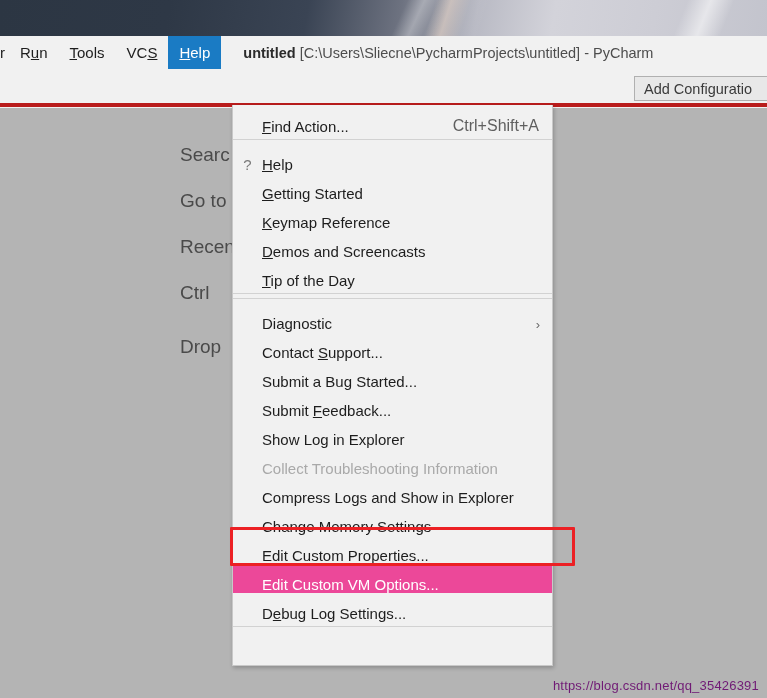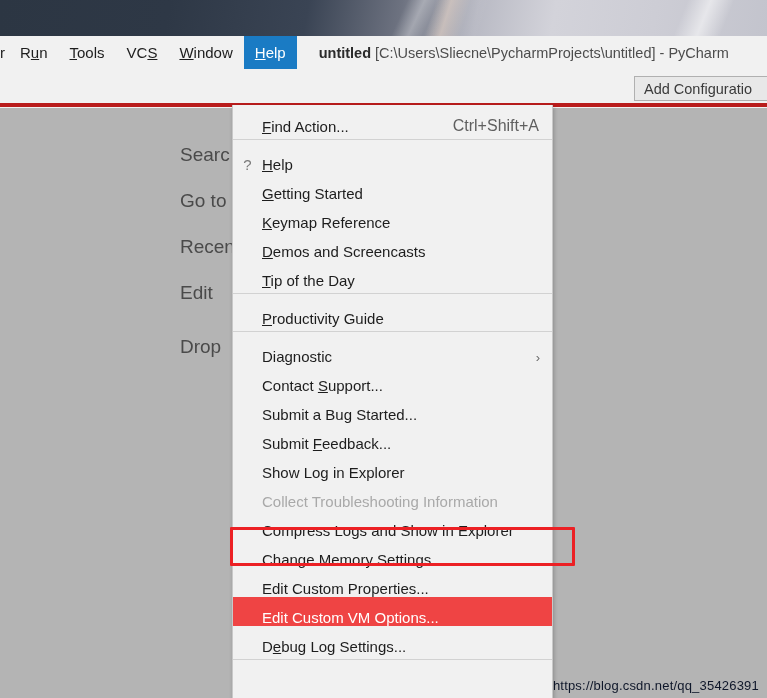--- a/index.html
+++ b/index.html
@@ -140,21 +140,21 @@
     color: #4a4a4a;
     white-space: nowrap;
     cursor: default;
   }
 
   #watermark {
     position: absolute;
     right: 8px;
     bottom: 5px;
     font-size: 13px;
-    color: #0f172a;
+    color: #701a75;
     white-space: nowrap;
     letter-spacing: 0.2px;
   }
 
   
   #helpmenu {
     position: absolute;
     left: 232px;
     top: 69px;
     width: 321px;
@@ -194,21 +194,21 @@
     color: #5f5f5f;
   }
   .mi .submarrow {
     position: absolute;
     right: 12px;
     font-size: 13px;
     color: #6a6a6a;
   }
   .mi.disabled { color: #a9a9a9; }
   .mi.selected {
-    background: #ef4444;
+    background: #ec4899;
     color: #ffffff;
   }
   .mi-sep {
     height: 1px;
     background: #d2d2d2;
     margin: 4px 0 4px 0;
   }
 
   
   #redbox {
@@ -238,44 +238,41 @@
       </div>
       <div class="mb-item">
         <span>R<span class="acc">u</span>n</span>
       </div>
       <div class="mb-item">
         <span><span class="acc">T</span>ools</span>
       </div>
       <div class="mb-item">
         <span>VC<span class="acc">S</span></span>
       </div>
-      <div class="mb-item">
-        <span><span class="acc">W</span>indow</span>
-      </div>
       <div class="mb-item active">
         <span><span class="acc">H</span>elp</span>
       </div>
       <div id="titlearea">
         <span class="tproj">untitled</span>
         <span>&nbsp;</span>
         <span>[C:\Users\Sliecne\PycharmProjects\untitled] - PyCharm</span>
       </div>
     </div>
 
     <div id="toolbar">
       <div id="add-config">
         <span>Add Configuratio</span>
       </div>
     </div>
 
     <div id="workspace">
       <div class="welcome-line" style="top:36px">Searc</div>
       <div class="welcome-line" style="top:82px">Go to</div>
       <div class="welcome-line" style="top:128px">Recen</div>
-      <div class="welcome-line" style="top:174px">Edit</div>
+      <div class="welcome-line" style="top:174px">Ctrl</div>
       <div class="welcome-line" style="top:228px">Drop</div>
       <div id="watermark">https://blog.csdn.net/qq_35426391</div>
     </div>
 
     <div id="helpmenu">
         <div class="mi">
           <span class="label"><span class="acc">F</span>ind Action...</span>
           <span class="shortcut">Ctrl+Shift+A</span>
         </div>
         <div class="mi-sep"></div>
@@ -289,23 +286,20 @@
         <div class="mi">
           <span class="label"><span class="acc">K</span>eymap Reference</span>
         </div>
         <div class="mi">
           <span class="label"><span class="acc">D</span>emos and Screencasts</span>
         </div>
         <div class="mi">
           <span class="label"><span class="acc">T</span>ip of the Day</span>
         </div>
         <div class="mi-sep"></div>
-        <div class="mi">
-          <span class="label"><span class="acc">P</span>roductivity Guide</span>
-        </div>
         <div class="mi-sep"></div>
         <div class="mi">
           <span class="label">Diagnostic</span>
           <span class="submarrow">›</span>
         </div>
         <div class="mi">
           <span class="label">Contact <span class="acc">S</span>upport...</span>
         </div>
         <div class="mi">
           <span class="label">Submit a Bug Started...</span>

